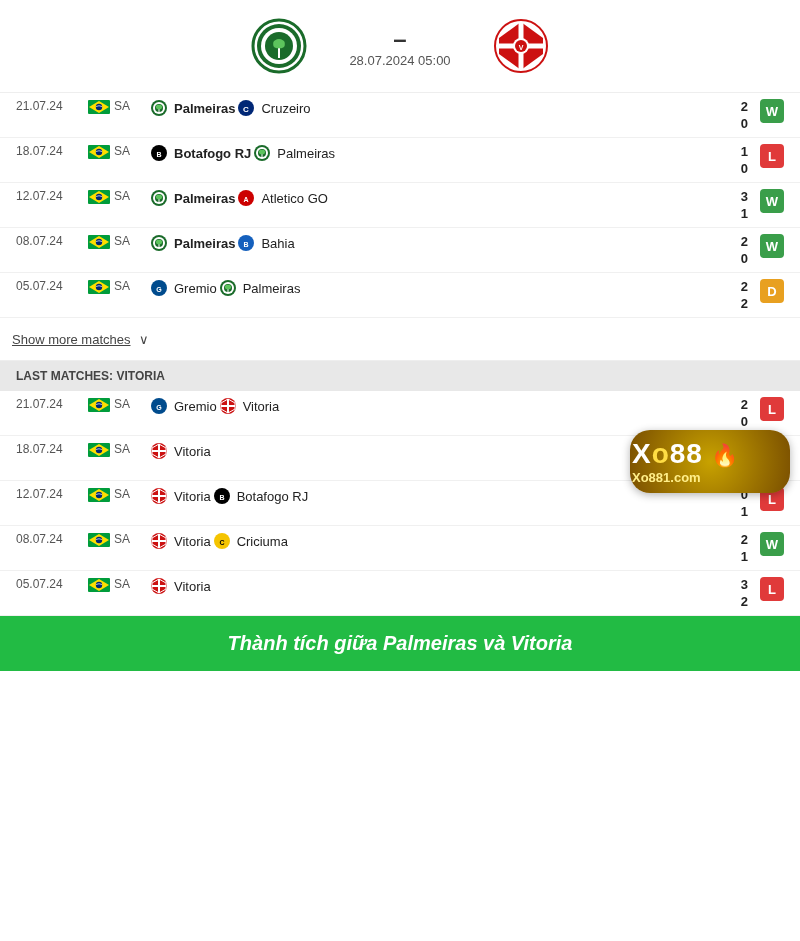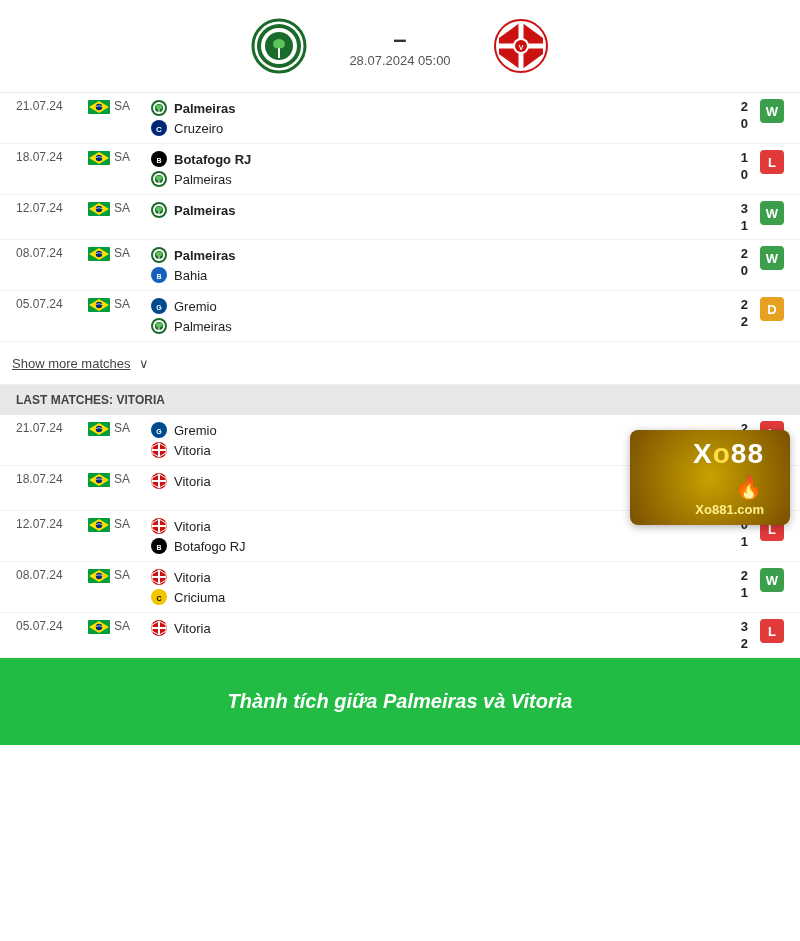--- a/index.html
+++ b/index.html
@@ -76,21 +76,21 @@
     .league-code {
       font-size: 12px;
       color: #555;
       width: 28px;
       flex-shrink: 0;
       margin-right: 8px;
     }
     .teams-col {
       flex: 1;
       display: flex;
-      flex-direction: column;
+      flex-direction: row;
       gap: 2px;
     }
     .team-entry {
       display: flex;
       align-items: center;
       gap: 6px;
     }
     .team-name {
       font-size: 13px;
       color: #222;
@@ -157,30 +157,30 @@
     
     .ad-overlay {
       position: absolute;
       right: 10px;
       top: 430px;
       width: 160px;
       z-index: 10;
     }
     .ad-box {
       background: radial-gradient(circle, #c8a200 0%, #7a4f00 100%);
-      border-radius: 8px;
-      padding: 8px 26px;
-      text-align: right;
+      border-radius: 20px;
+      padding: 8px 2px;
+      text-align: left;
       box-shadow: 0 2px 8px rgba(0,0,0,0.3);
     }
 
     
     .bottom-banner {
       background: #22bb44;
-      padding: 32px;
+      padding: 16px;
       text-align: center;
     }
     .bottom-banner span {
       font-size: 20px;
       font-weight: bold;
       color: #fff;
       font-style: italic;
     }
 
     .page-wrapper {
@@ -318,20 +318,27 @@
           <span class="team-crest"><svg viewBox="0 0 18 18" xmlns="http://www.w3.org/2000/svg">
                   <circle cx="9" cy="9" r="8" fill="#1a6b2a"></circle>
                   <circle cx="9" cy="9" r="6" fill="#fff"></circle>
                   <circle cx="9" cy="9" r="4" fill="#1a6b2a"></circle>
                   <rect x="8.5" y="10" width="1" height="3.5" fill="#fff"></rect>
                   <ellipse cx="9" cy="8" rx="3" ry="2" fill="#5dc45d" transform="rotate(-20 9 8)"></ellipse>
                   <ellipse cx="9" cy="8" rx="3" ry="2" fill="#5dc45d" transform="rotate(20 9 8)"></ellipse>
                 </svg></span>
           <span class="team-name bold">Palmeiras</span>
         </div>
+        <div class="team-entry">
+          <span class="team-crest"><svg viewBox="0 0 18 18" xmlns="http://www.w3.org/2000/svg">
+                  <circle cx="9" cy="9" r="8" fill="#cc0000"></circle>
+                  <text x="9" y="13" text-anchor="middle" font-size="7" fill="#fff" font-weight="bold">A</text>
+                </svg></span>
+          <span class="team-name ">Atletico GO</span>
+        </div>
       </div>
       <div class="scores-col">
         <span class="score-val">3</span>
         <span class="score-val">1</span>
       </div>
       <div class="result-badge result-w">W</div>
     </div>
         <div class="match-row">
       <span class="match-date">08.07.24</span>
       <span class="flag-icon">

